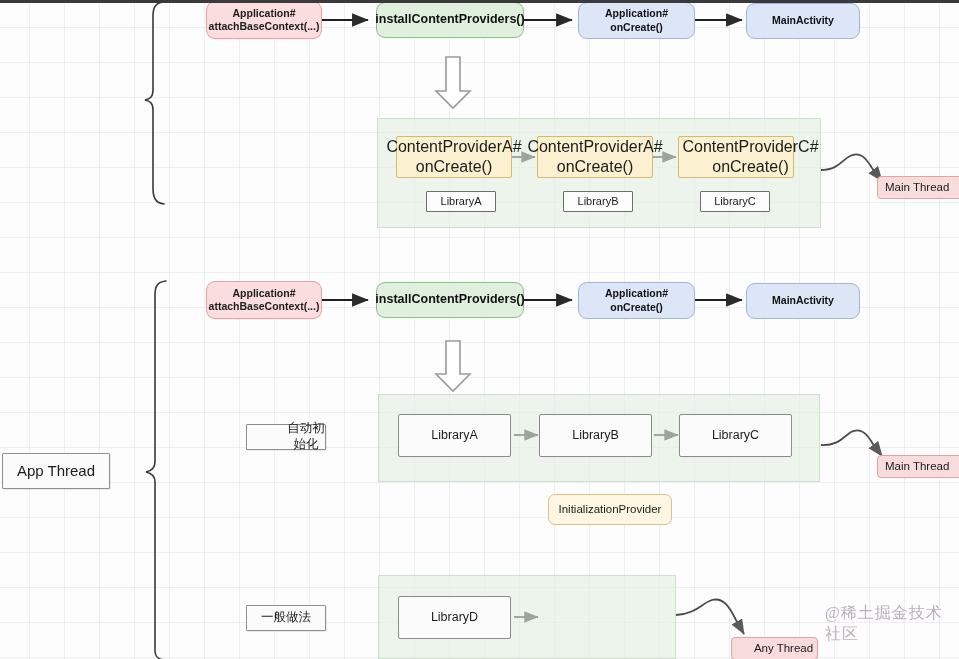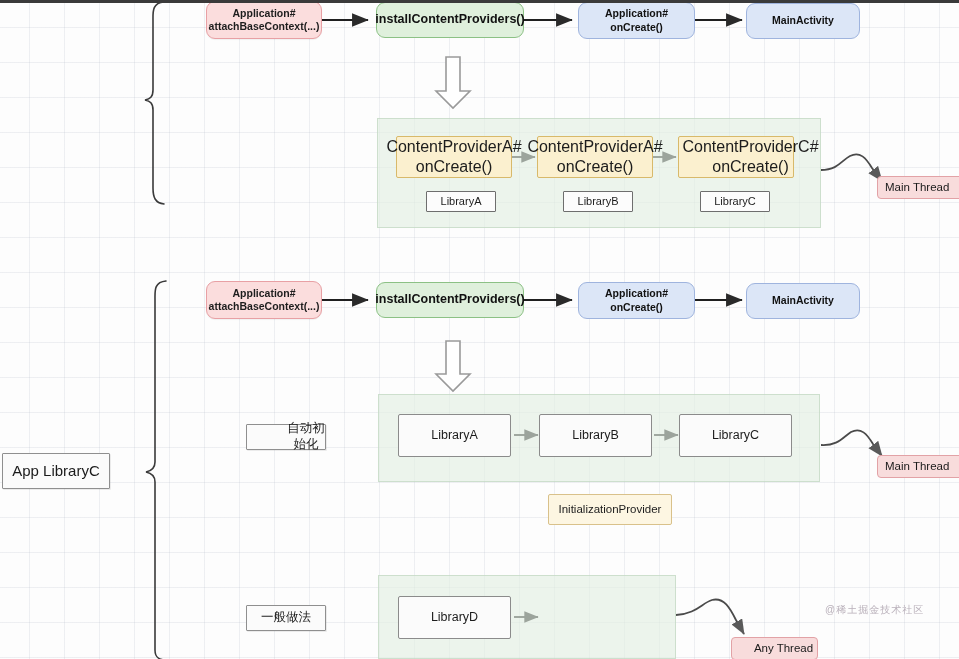--- a/index.html
+++ b/index.html
@@ -38,21 +38,21 @@
   }
   .n-blue{
     background:#dce6f7;border:1.4px solid #9fb4de;border-radius:9px;
     color:#111;font-weight:bold;font-size:10.5px;
   }
   .n-yellow{
     background:#fbf0cf;border:1.4px solid #d8b96a;border-radius:2px;
     color:#1c1c1c;font-weight:normal;font-size:16px;
   }
   .n-yellow-lite{
-    background:#fdf6e2;border:1.2px solid #d9c18a;border-radius:2px;
+    background:#fdf6e2;border:1.2px solid #d9c18a;border-radius:7px;
     color:#1c1c1c;font-size:11.5px;
   }
   .n-plain{
     background:#fcfcfc;border:1.3px solid #6e6e6e;border-radius:1px;
     color:#1c1c1c;font-size:11px;
   }
   .n-libbox{
     background:#fbfbfb;border:1.5px solid #8b8b8b;border-radius:2px;
     color:#1c1c1c;font-size:12.5px;
   }
@@ -64,22 +64,22 @@
     background:#fbfbfb;border:1.3px solid #8f8f8f;border-radius:1px;
     color:#1b1b1b;font-size:15px;
     box-shadow:1px 1px 0 rgba(0,0,0,.07);
   }
   .n-sidelabel.sm{font-size:12.5px;}
   .panel-green{
     position:absolute;background:rgba(226,239,226,.62);
     border:1px solid rgba(180,205,180,.55);box-sizing:border-box;
   }
   .watermark{
-    position:absolute;color:#b9b0ba;font-size:10px;letter-spacing:1px;
-    font-family:Liberation Sans, sans-serif;
+    position:absolute;color:#b9b0ba;font-size:16px;letter-spacing:1px;
+    font-family:Liberation Serif, serif;
   }
   svg.lines{position:absolute;left:0;top:0;width:959px;height:659px;pointer-events:none;}
 </style>
 </head>
 <body>
 
 <div id="canvas">
 
   <div class="topbar"></div>
 
@@ -141,21 +141,21 @@
     <g stroke="#1f1f1f" stroke-width="1.8" fill="none">
       <line x1="514" y1="617" x2="538" y2="617" marker-end="url(#ah)"></line>
     </g>
 
     <g stroke="#4a4a4a" stroke-width="1.8" fill="none">
       <path d="M676,615 C696,614 702,603 712,600 C724,597 730,608 736,620 L744,634" marker-end="url(#ahg)"></path>
     </g>
   </svg>
 
 
-  <div class="node n-sidelabel" style="left:2px;top:453px;width:108px;height:36px;">App LibraryC</div>
+  <div class="node n-sidelabel" style="left:2px;top:453px;width:108px;height:36px;">App Thread</div>
 
   <div class="node n-sidelabel sm" style="left:246px;top:424px;width:80px;height:26px;padding-left:40px;">自动初始化</div>
 
   <div class="node n-sidelabel sm" style="left:246px;top:605px;width:80px;height:26px;">一般做法</div>
 
   <div class="node n-red" style="left:206px;top:1px;width:116px;height:38px;">Application#
 attachBaseContext(...)</div>
 
   <div class="node n-green" style="left:376px;top:2px;width:148px;height:36px;">installContentProviders()</div>
 

